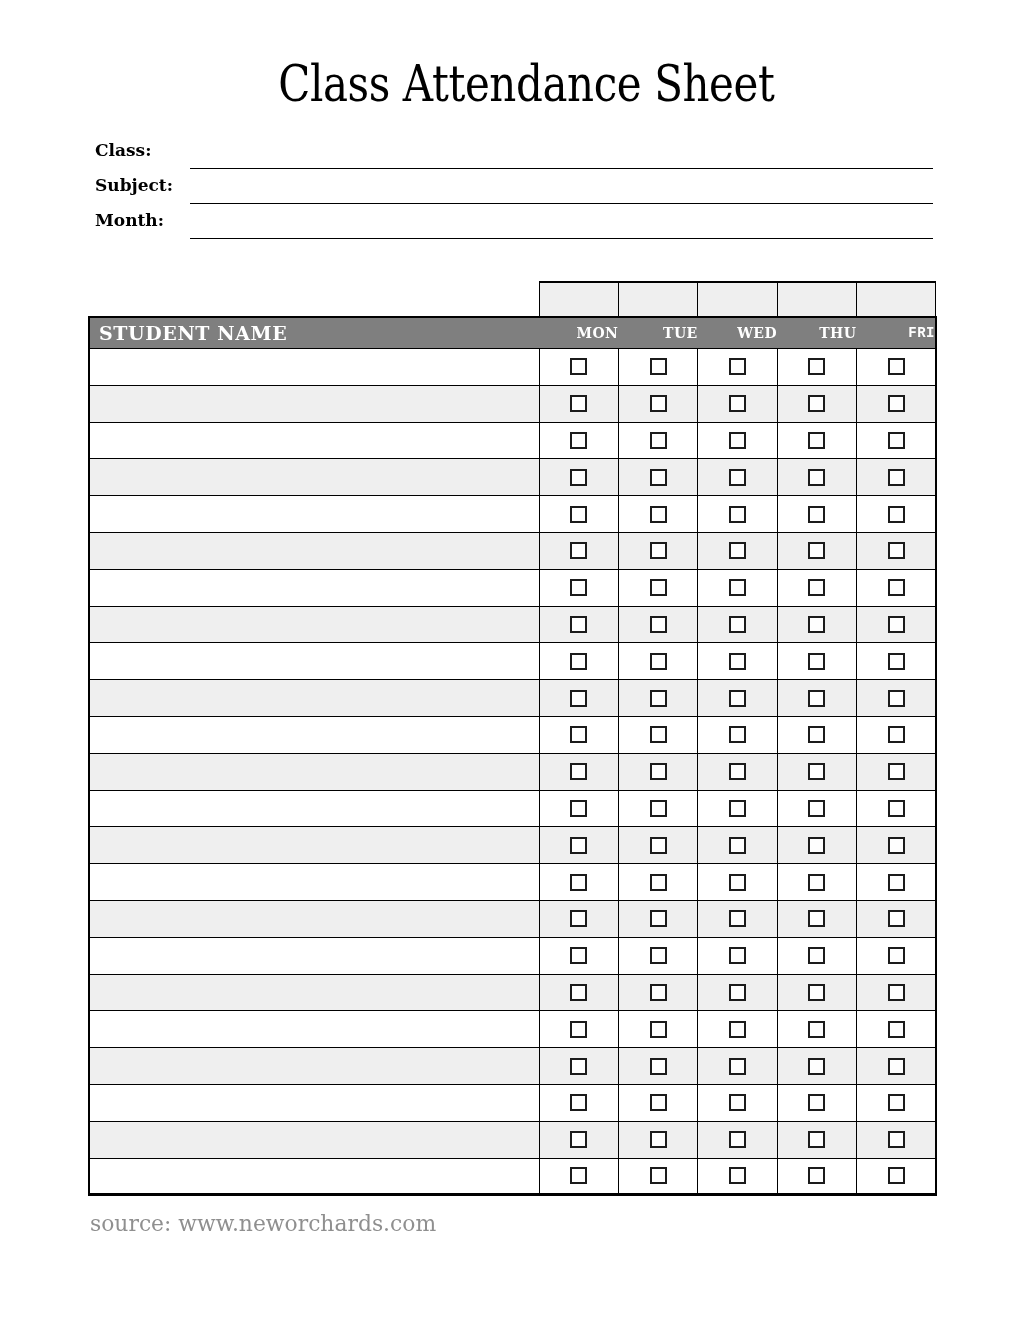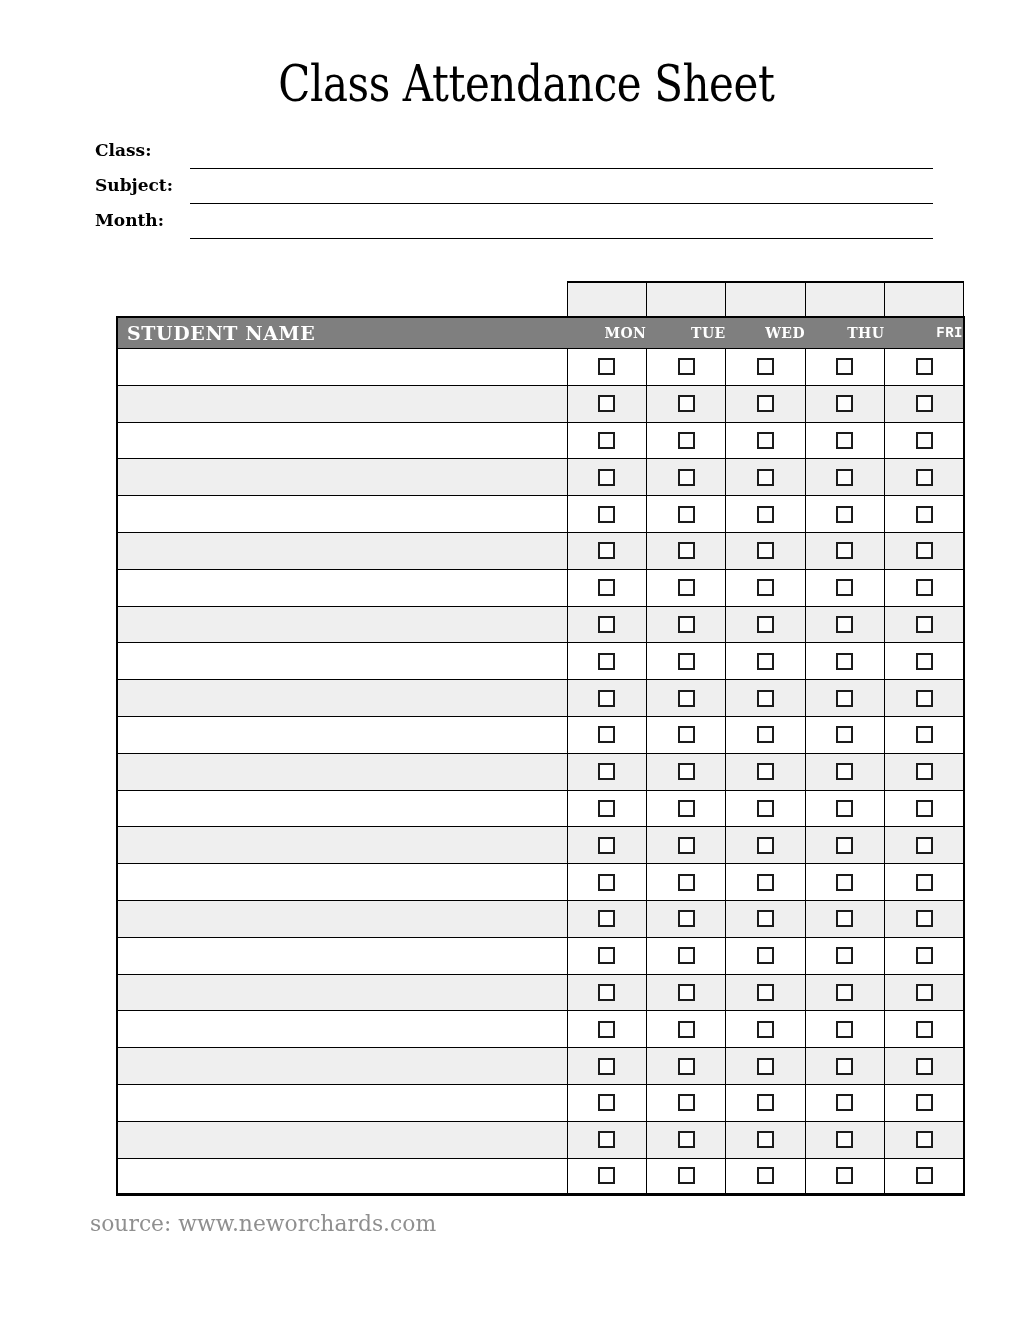--- a/index.html
+++ b/index.html
@@ -33,21 +33,21 @@
     font-weight: bold; font-size: 17px;
     padding-bottom: 3px;
   }
   .field-line {
     flex: 1; height: 100%;
     border-bottom: 1.5px solid #000;
   }
 
   
   table.att-table {
-    margin: 42px 0 0 116px;
+    margin: 42px 0 0 88px;
     width: 847px;
     border-collapse: collapse;
     table-layout: fixed;
   }
   col.col-name { width: 450px; }
   col.col-day  { width: 79.4px; }
 
   td.spacer-cell { border: none; background: #fff; height: 35px; }
   td.date-cell {
     background: var(--alt-row-bg, #efefef);

